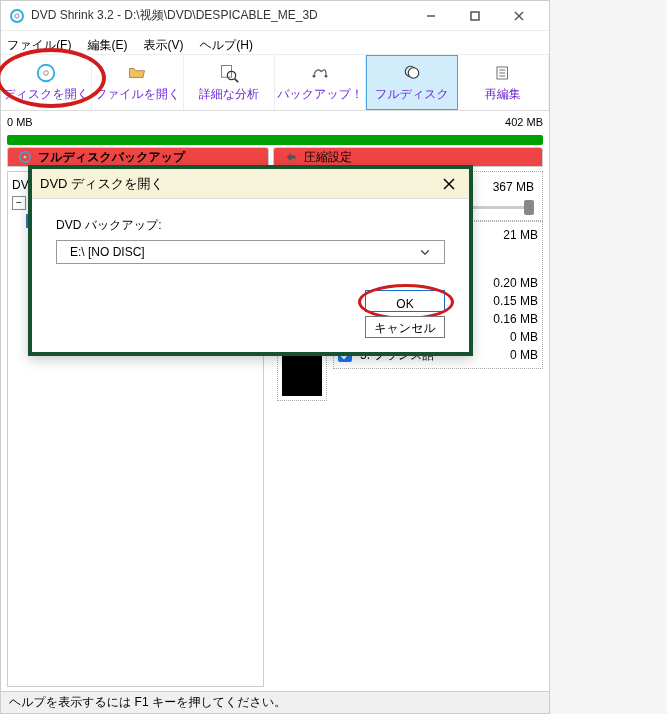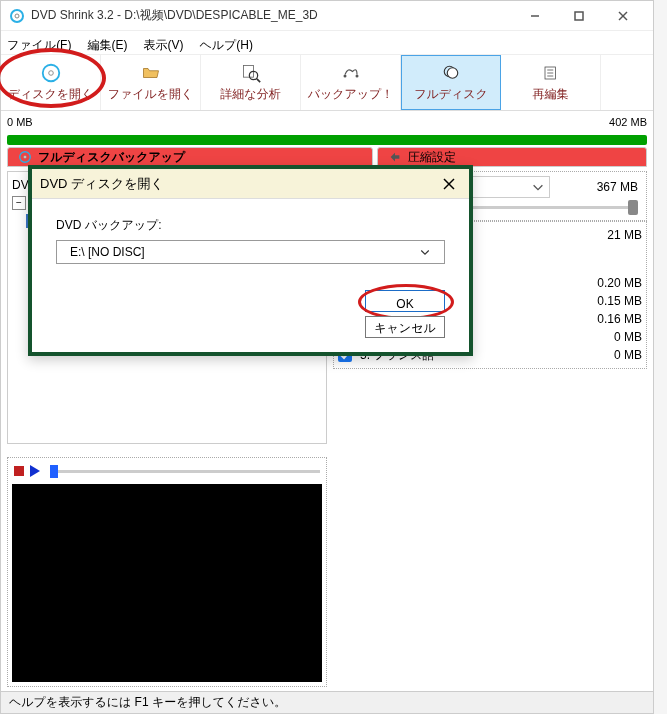--- a/index.html
+++ b/index.html
@@ -1,38 +1,38 @@
 <!DOCTYPE html>
 <html><head>
 <meta charset="utf-8">
 <style>
 * { box-sizing: border-box; margin: 0; padding: 0; }
 body { font-family: "Meiryo UI", "MS Gothic", sans-serif; font-size: 12px; background: #f5f5f5; width: 667px; height: 714px; overflow: hidden; position: relative; }
-.window { width: 654px; height: 714px; background: #fff; border: 1px solid #ccc; display: flex; flex-direction: column; }
+.window { width: 550px; height: 714px; background: #fff; border: 1px solid #ccc; display: flex; flex-direction: column; }
 .titlebar { height: 30px; background: #fff; display: flex; align-items: center; padding: 0 8px; border-bottom: 1px solid #eee; }
 .titlebar .icon { width: 16px; height: 16px; margin-right: 6px; }
 .titlebar .title { flex: 1; font-size: 12px; color: #333; }
 .wbtn { width: 44px; height: 30px; display: flex; align-items: center; justify-content: center; color: #555; }
 .menubar { height: 24px; display: flex; align-items: flex-end; padding: 0 6px; background: #fff; border-bottom: 1px solid #eee; font-size: 12px; }
 .menubar span { margin-right: 16px; }
 .toolbar { height: 56px; display: flex; background: #fff; border-bottom: 1px solid #ddd; }
-.tbtn { width: 100px; display: flex; flex-direction: column; align-items: center; justify-content: center; gap: 3px; font-size: 12px; color: #7f1d1d; border-right: 1px solid #eee; position: relative; }
+.tbtn { width: 100px; display: flex; flex-direction: column; align-items: center; justify-content: center; gap: 3px; font-size: 12px; color: #6d28d9; border-right: 1px solid #eee; position: relative; }
 .tbtn.active { background: #d1ecfb; border: 1px solid #4aa3e6; }
 .tbtn .ticon { width: 24px; height: 20px; display: flex; align-items: center; justify-content: center; }
 .annot1 { position: absolute; left: -5px; top: -7px; width: 110px; height: 60px; border: 4px solid #d21c1c; border-radius: 50%; pointer-events: none; z-index: 50; }
 .sizebar { height: 22px; display: flex; align-items: center; padding: 0 6px; background: #fff; font-size: 11px; }
 .sizebar .left { flex: 1; }
 .sizebar .right { font-weight: 500; }
 .progress { height: 10px; background: #00a000; margin: 2px 6px; border-radius: 2px; }
 .panes { height: 20px; display: flex; padding: 0 6px; gap: 4px; }
 .pane-tab { display: flex; align-items: center; gap: 6px; padding: 2px 10px; border: 1px solid #ccc; background: #ef4444; border-radius: 3px 3px 0 0; font-size: 12px; }
 .pane-tab.main { flex: 1; }
 .pane-tab svg { width: 14px; height: 14px; }
 .content { flex: 1; display: flex; padding: 4px 6px; gap: 6px; overflow: hidden; min-height:0; }
-.leftcol { width: 320px; display: flex; flex-direction: column; gap: 13px; }
+.leftcol { width: 320px; display: flex; flex-direction: row; gap: 13px; }
 .treepanel { flex: 1; border: 1px solid #ccc; background: #fff; position: relative; font-size: 12px; padding: 4px; }
 .treerow { display: flex; align-items: center; gap: 4px; height: 18px; }
 .tgl { width: 14px; height: 14px; border: 1px solid #888; display: flex; align-items: center; justify-content: center; font-size: 10px; line-height: 1; background: #fff; }
 .rtcol { flex: 1; display: flex; flex-direction: column; gap: 0; }
 .dropdown { height: 22px; border: 1px solid #ccc; display: flex; align-items: center; justify-content: flex-end; padding: 0 4px; background: #fff; }
 .chev { width: 14px; height: 14px; }
 .sizeRow { display: flex; justify-content: flex-end; font-size: 12px; padding: 2px 4px; }
 .slider { height: 18px; display: flex; align-items: center; padding: 0 4px; }
 .slider .track { flex: 1; height: 3px; background: #ccc; position: relative; }
 .slider .thumb { position: absolute; right: 0; top: -6px; width: 10px; height: 15px; background: #888; border-radius: 2px; }

